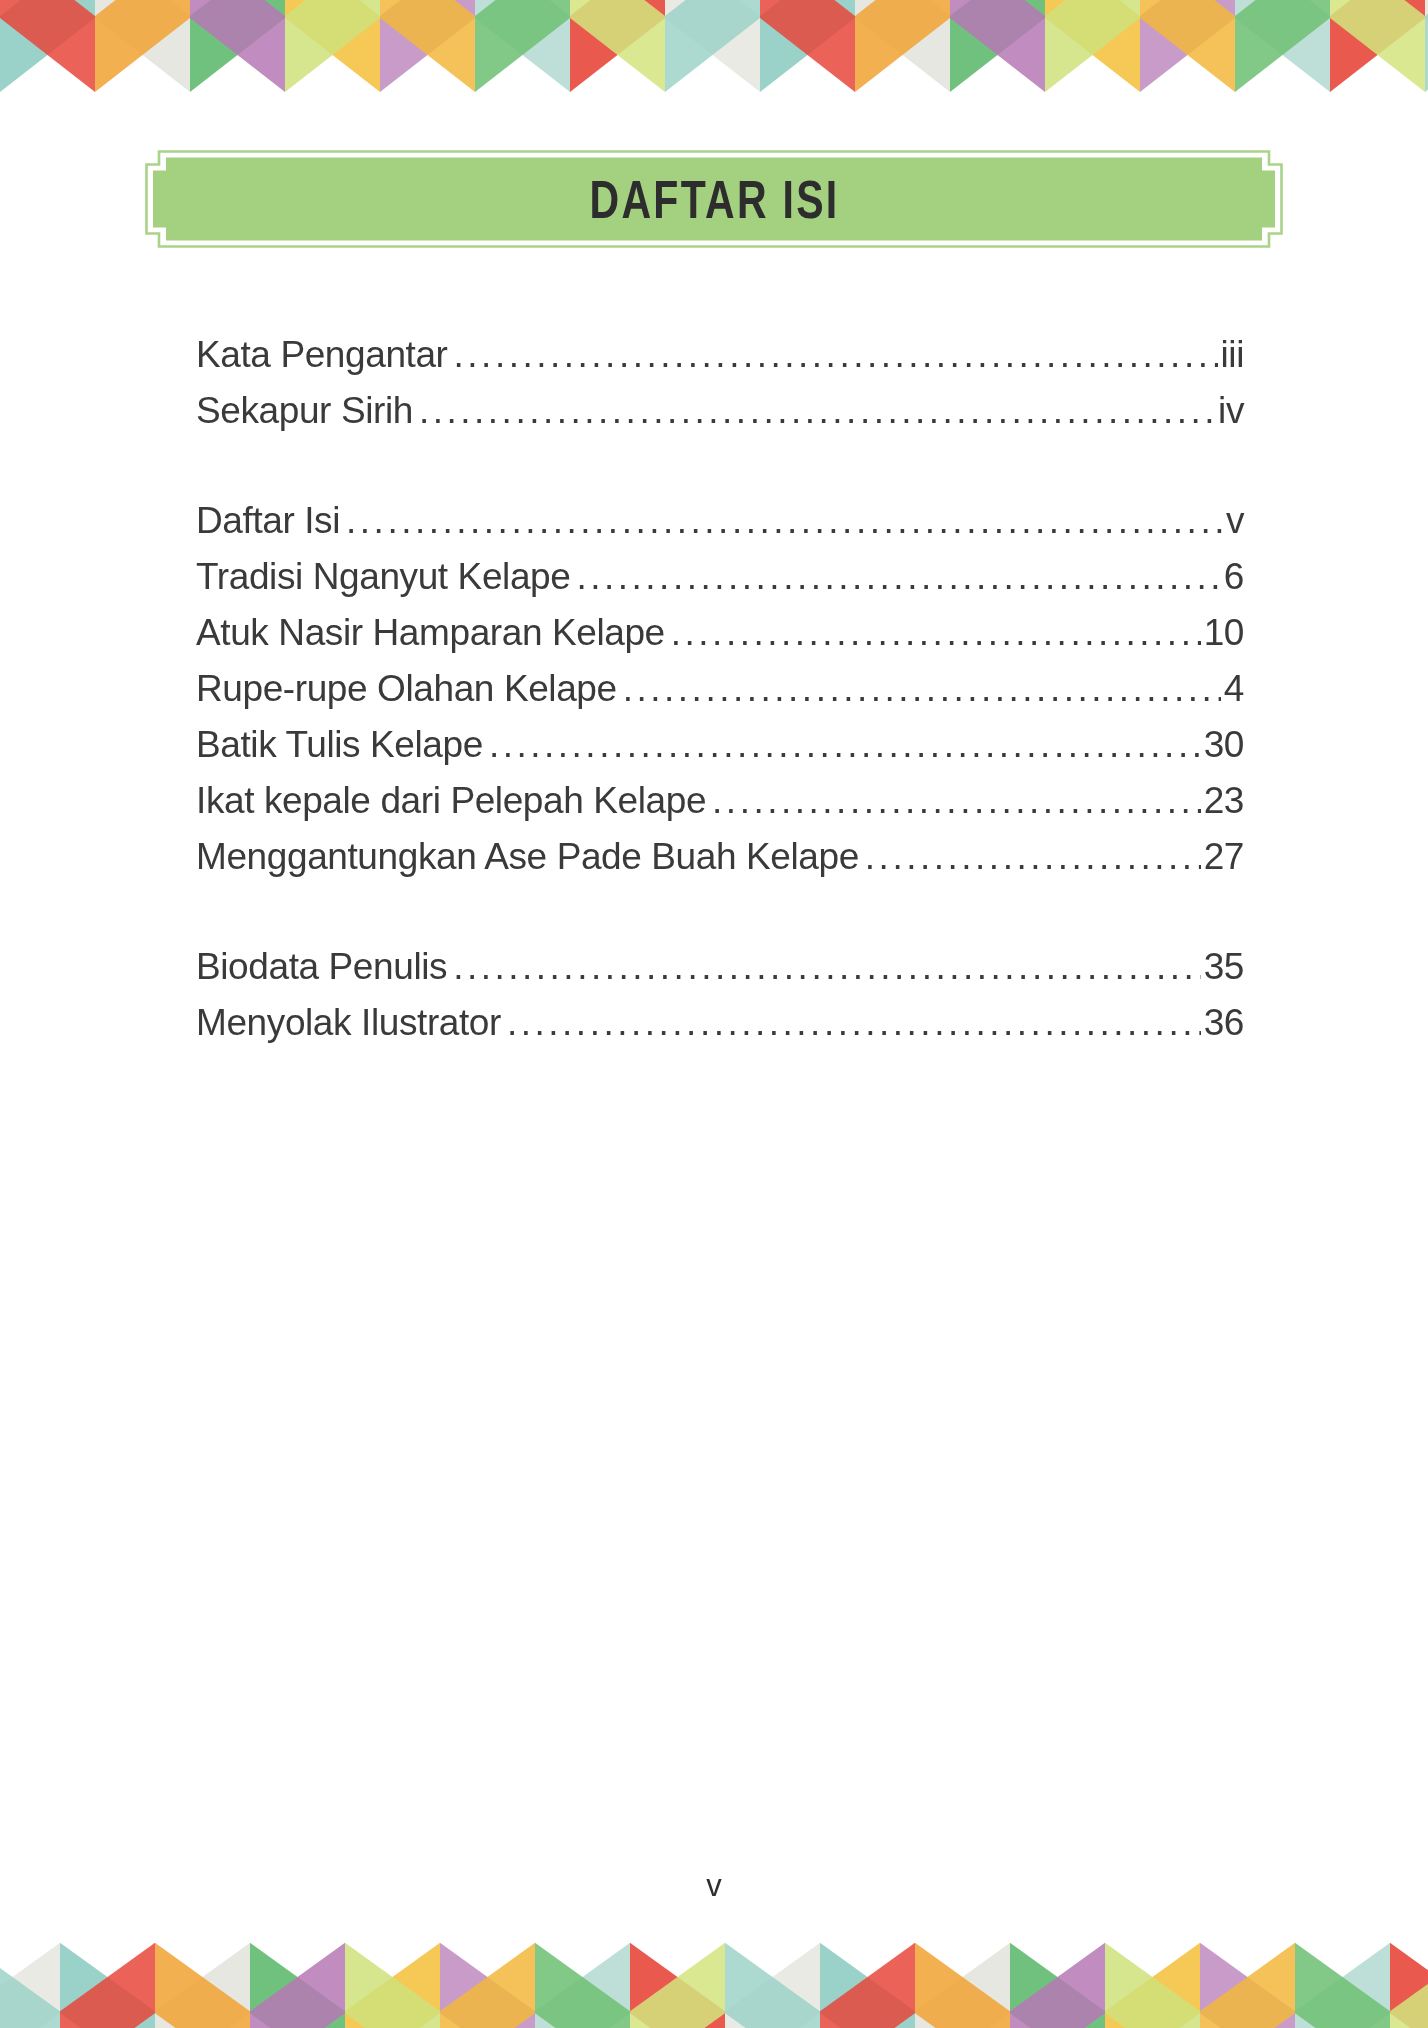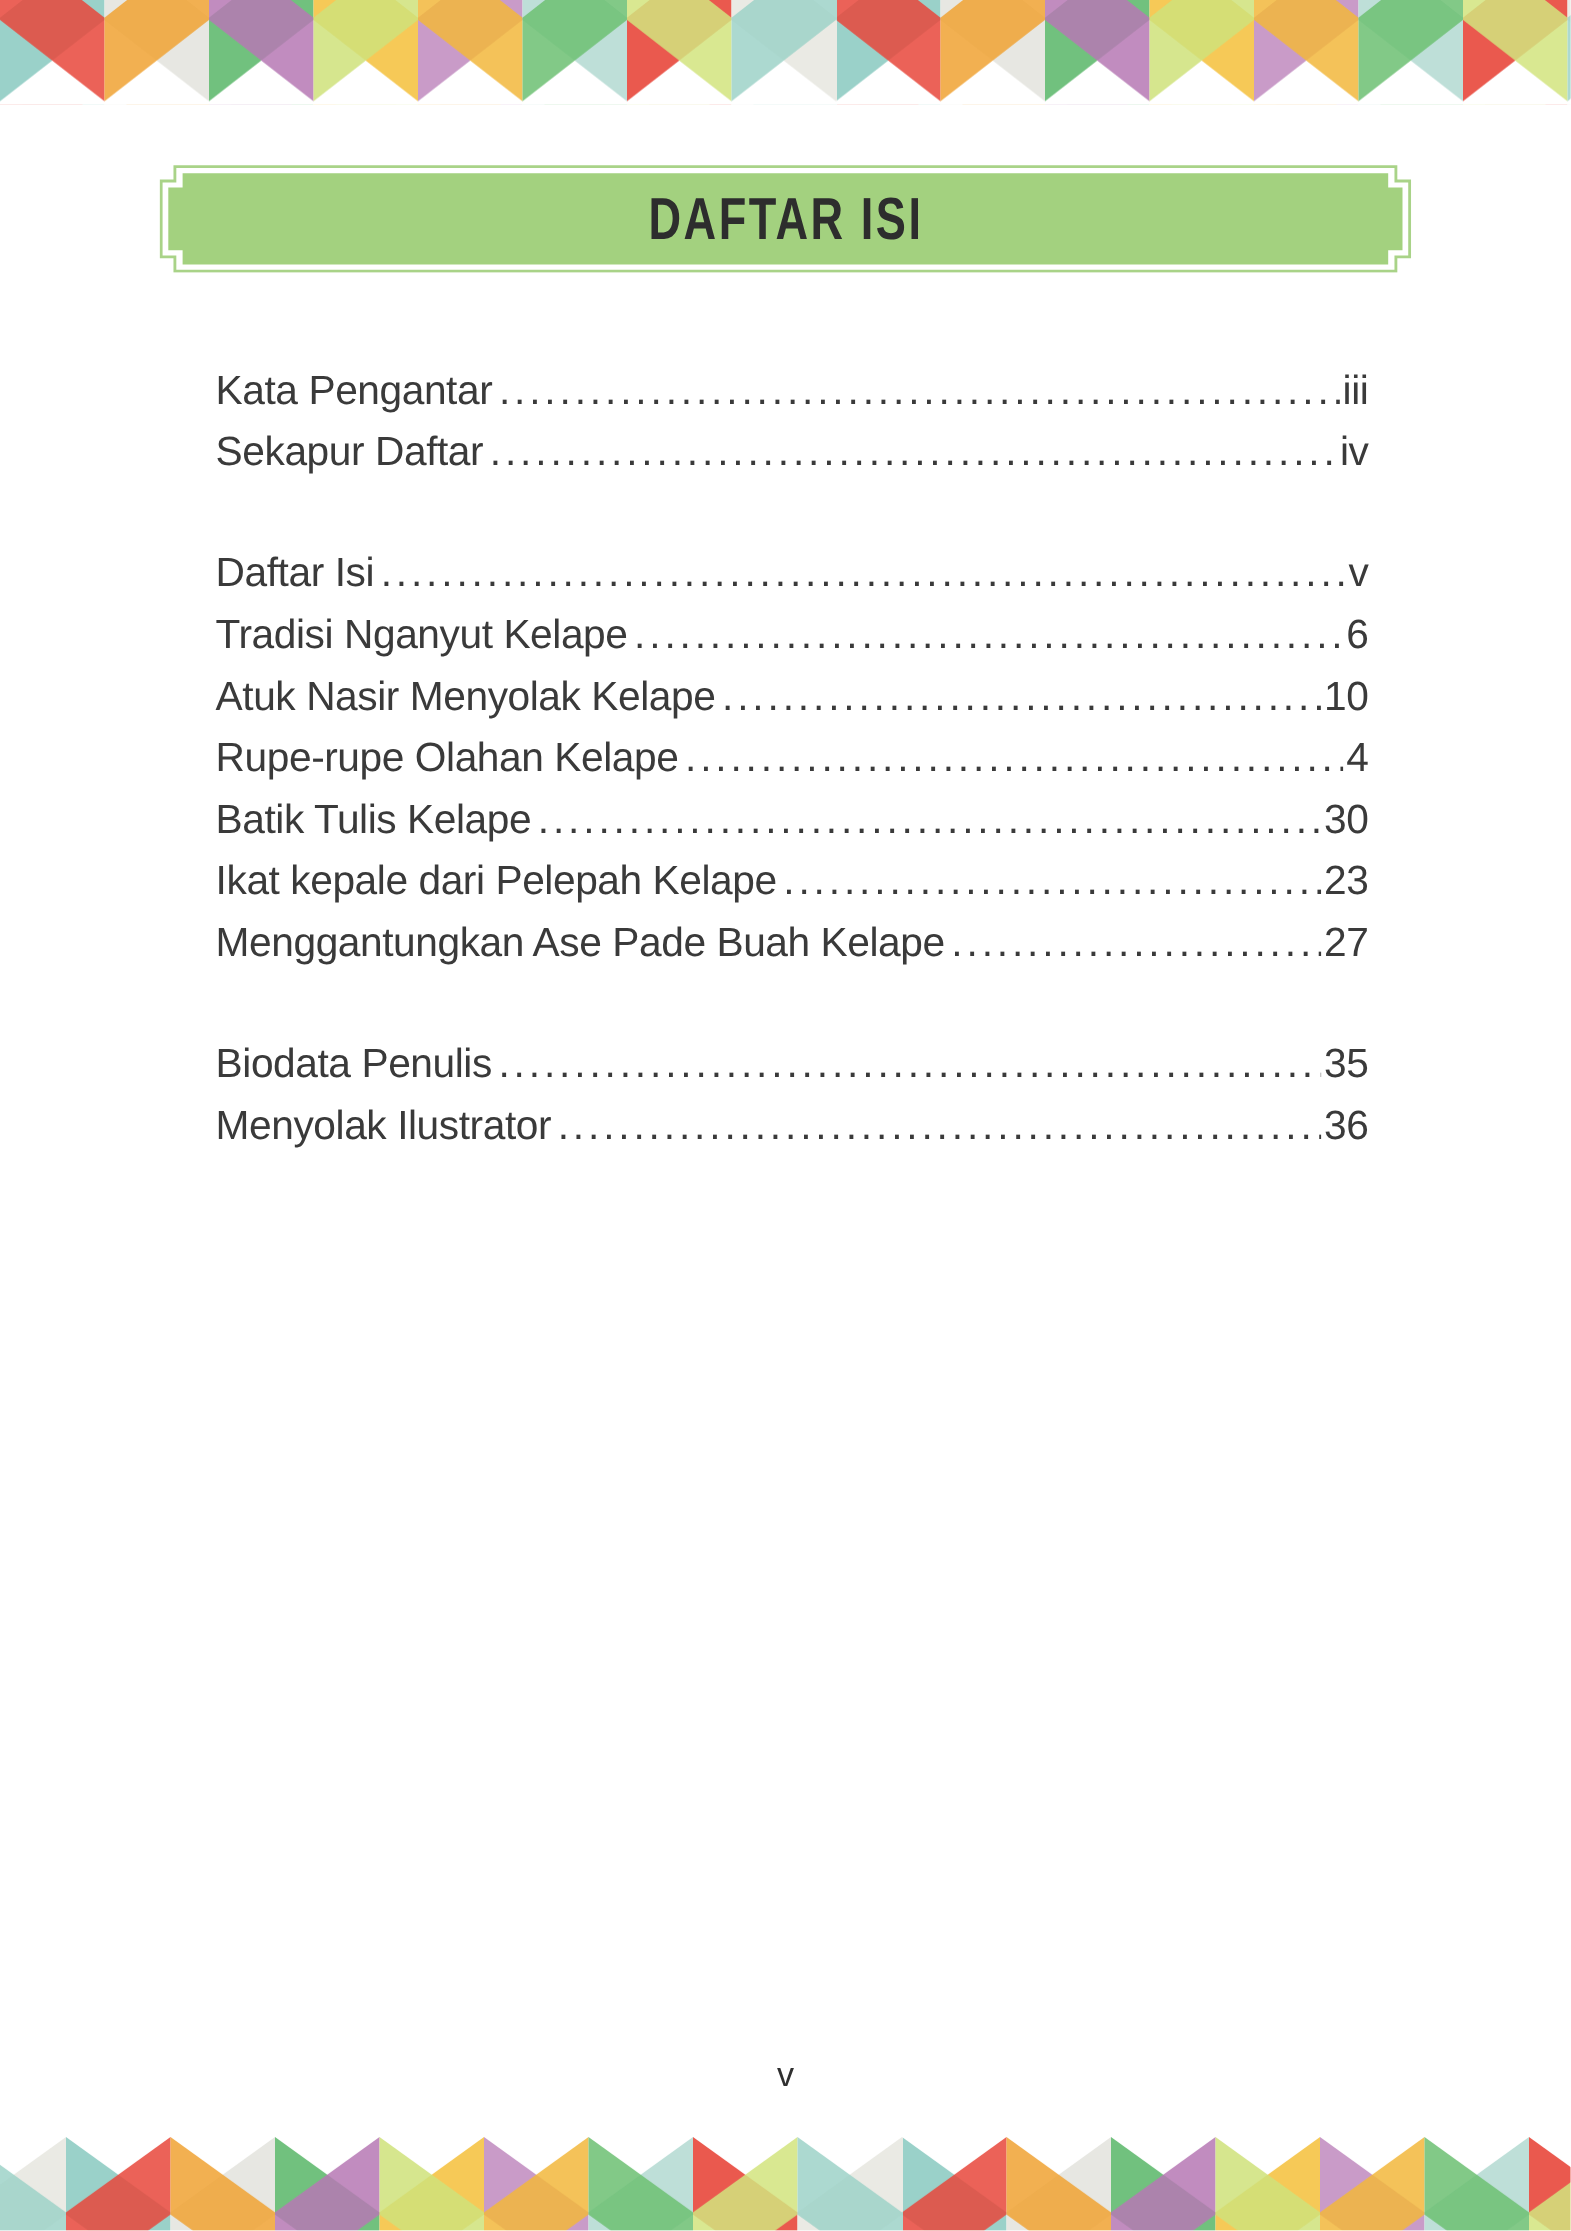--- a/index.html
+++ b/index.html
@@ -121,39 +121,39 @@
 
 <div class="toc">
 
   <div class="toc-group">
     <div class="toc-row">
       <span class="toc-label">Kata Pengantar</span>
       <span class="toc-dots"></span>
       <span class="toc-page">iii</span>
     </div>
     <div class="toc-row">
-      <span class="toc-label">Sekapur Daftar</span>
+      <span class="toc-label">Sekapur Sirih</span>
       <span class="toc-dots"></span>
       <span class="toc-page">iv</span>
     </div>
   </div>
 
   <div class="toc-group">
     <div class="toc-row">
       <span class="toc-label">Daftar Isi</span>
       <span class="toc-dots"></span>
       <span class="toc-page">v</span>
     </div>
     <div class="toc-row">
       <span class="toc-label">Tradisi Nganyut Kelape</span>
       <span class="toc-dots"></span>
       <span class="toc-page">6</span>
     </div>
     <div class="toc-row">
-      <span class="toc-label">Atuk Nasir Menyolak Kelape</span>
+      <span class="toc-label">Atuk Nasir Hamparan Kelape</span>
       <span class="toc-dots"></span>
       <span class="toc-page">10</span>
     </div>
     <div class="toc-row">
       <span class="toc-label">Rupe-rupe Olahan Kelape</span>
       <span class="toc-dots"></span>
       <span class="toc-page">4</span>
     </div>
     <div class="toc-row">
       <span class="toc-label">Batik Tulis Kelape</span>

